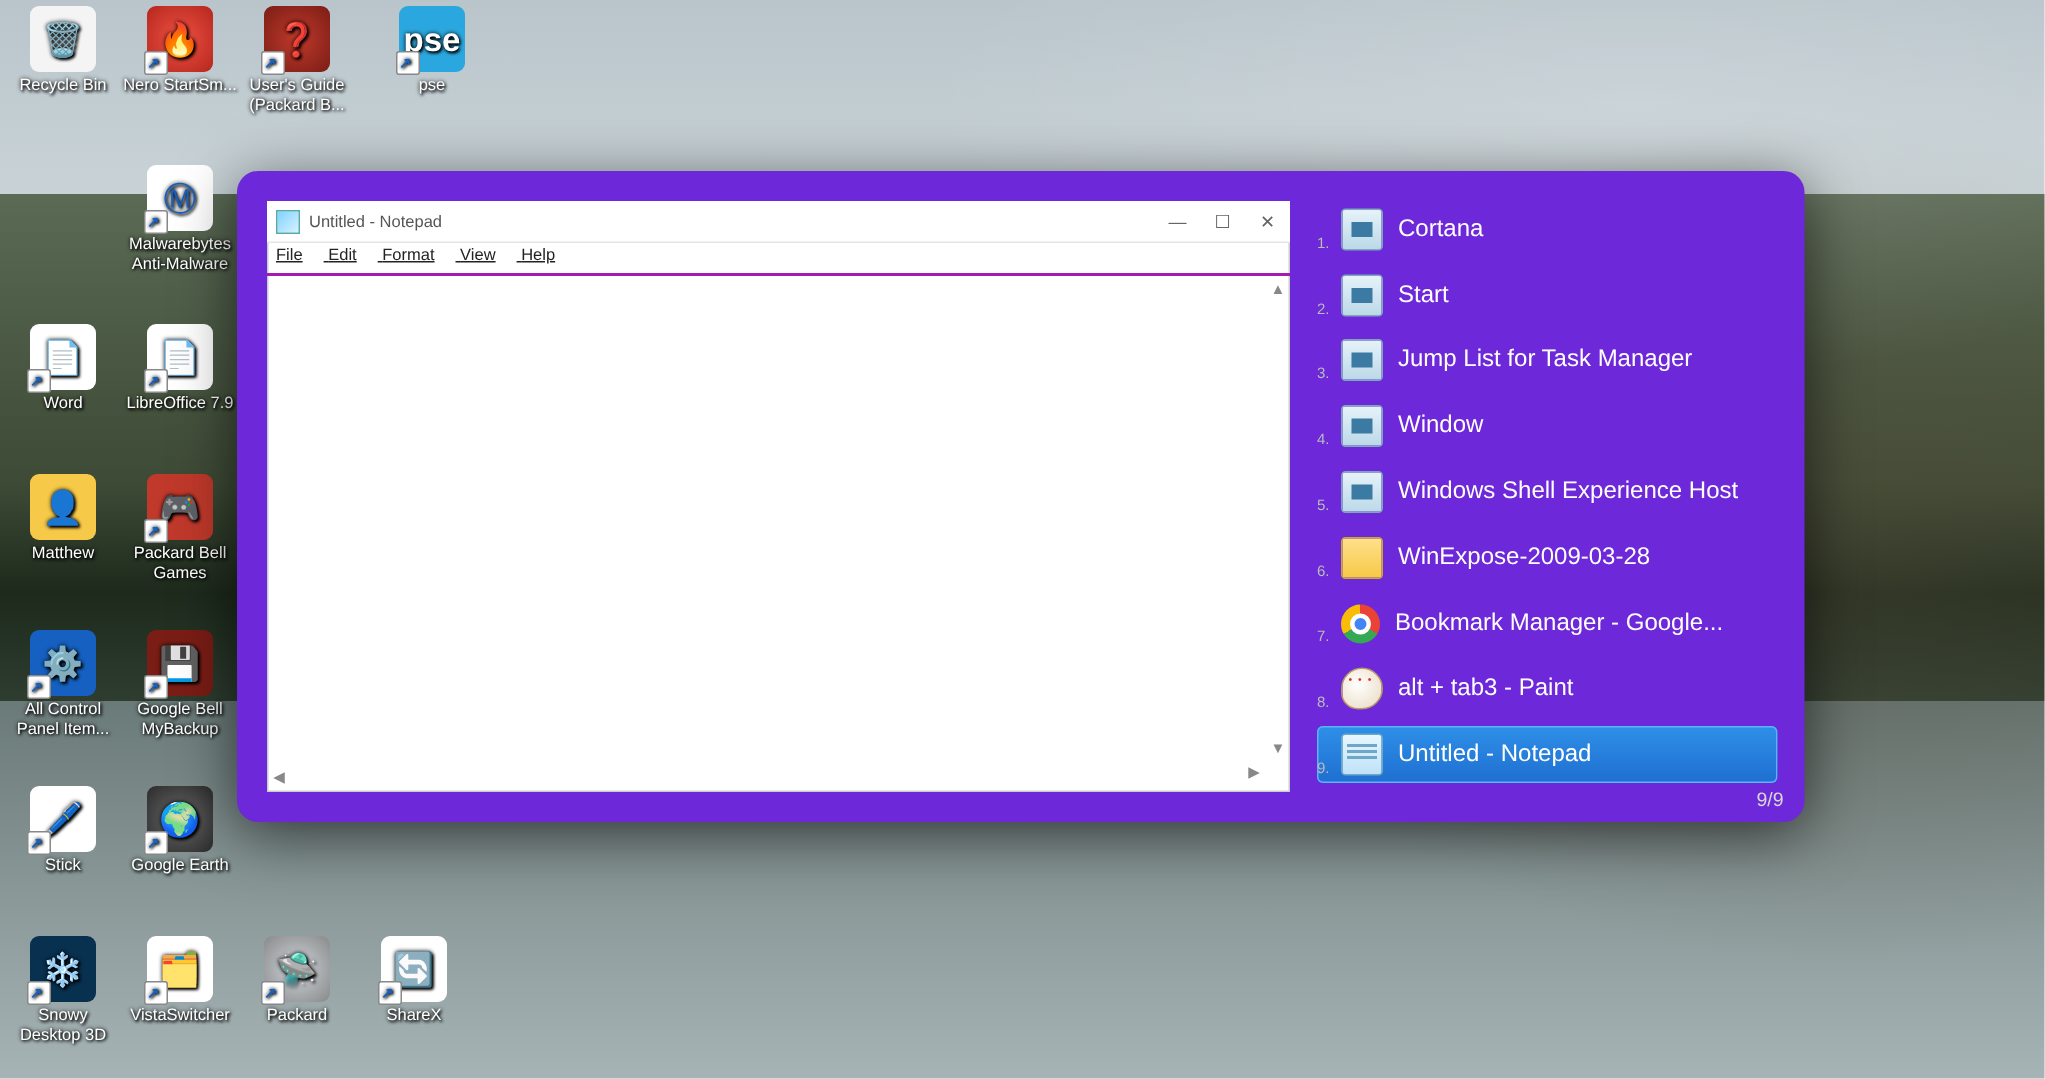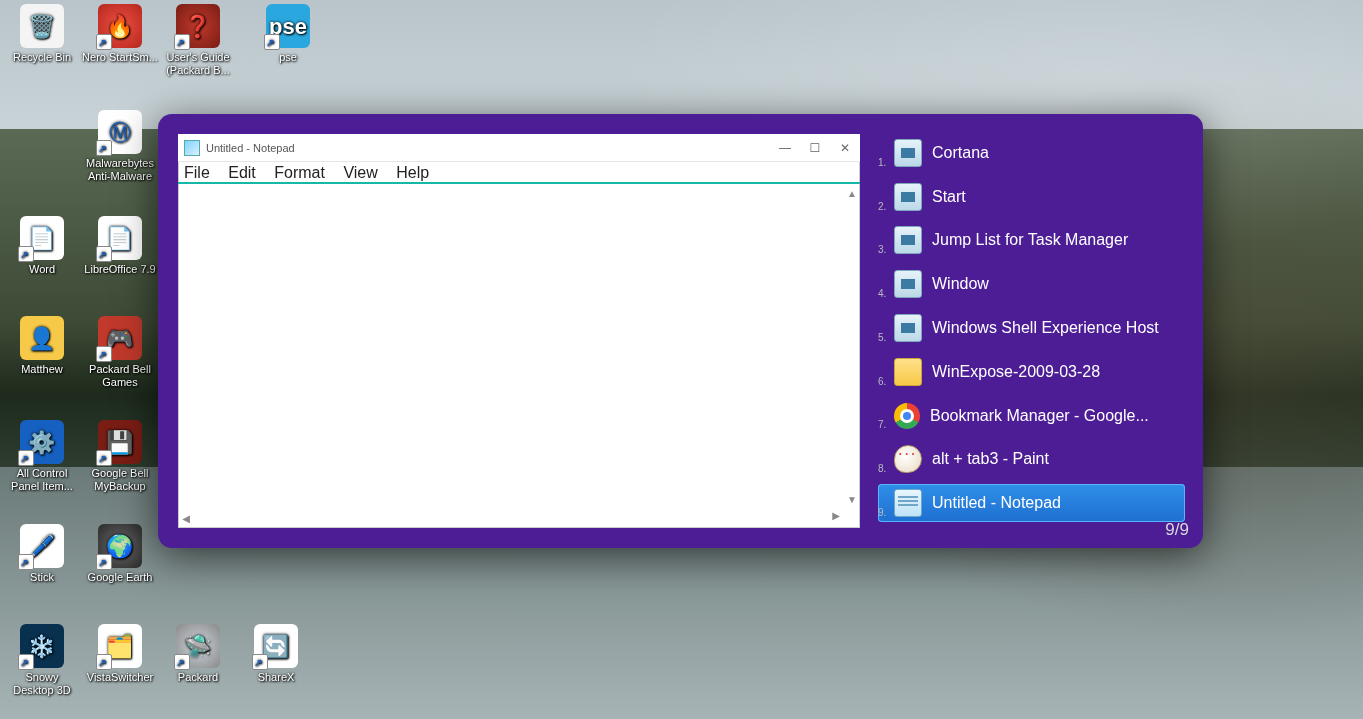--- a/index.html
+++ b/index.html
@@ -37,43 +37,44 @@
     background:#fff;border:1px solid #888;border-radius:2px;
   }
   .shortcut::after{
     content:"↗";position:absolute;left:0px;bottom:-1px;color:#1560c0;
     font-size:10px;font-weight:bold;
   }
 
   
   .switcher{
     position:absolute;left:158px;top:114px;width:1045px;height:434px;
-    background:#4c1d95;border-radius:14px;
+    background:#6d28d9;border-radius:14px;
     box-shadow:0 8px 40px rgba(0,0,0,.6);
     display:flex;padding:20px 18px 20px 20px;box-sizing:border-box;
   }
   .preview-wrap{
     width:682px;height:394px;background:#fff;margin-right:18px;
     box-shadow:0 0 0 1px #ccc inset;position:relative;
   }
   .np-titlebar{
     height:28px;background:#fff;border-bottom:1px solid #e5e5e5;
     display:flex;align-items:center;font-size:11px;color:#555;
     padding-left:6px;box-sizing:border-box;
   }
   .np-titlebar .np-icon{
     width:14px;height:14px;margin-right:6px;
     background:linear-gradient(135deg,#7fd3ff,#d9f1ff);
     border:1px solid #5aa;position:relative;
   }
   .np-titlebar .winbtns{margin-left:auto;display:flex;}
   .np-titlebar .wb{width:30px;height:28px;display:flex;align-items:center;justify-content:center;color:#666;font-size:12px;}
   .np-menubar{
-    height:18px;padding:2px 6px 0;font-size:16px;color:#222;
-    border-bottom:2px solid #14b8a6;
+    height:18px;padding:2px 6px 0;font-size:11px;color:#222;
+    border-bottom:2px solid #a21caf;
+    text-decoration:underline;
   }
   .np-menubar span{margin-right:14px;text-decoration:underline;text-decoration-color:transparent;}
   .np-menubar span::first-letter{text-decoration:underline;}
   .np-body{position:absolute;left:4px;right:4px;top:52px;bottom:6px;background:#fff;border:1px solid #fff;}
   .np-scroll{
     position:absolute;right:0;top:52px;bottom:20px;width:16px;
   }
   .np-scroll .arrow{width:16px;height:16px;color:#888;font-size:10px;text-align:center;line-height:16px;}
   .np-scroll .track{position:absolute;top:16px;bottom:16px;left:0;right:0;}
   .np-hscroll{position:absolute;left:0;right:16px;bottom:4px;height:16px;}
@@ -108,21 +109,21 @@
   .ico.paint::before{content:"• • •";position:absolute;font-size:7px;color:#d33;left:4px;top:4px;letter-spacing:1px;}
   .ico.notepad{
     background:linear-gradient(#e8f6ff,#bfe2f7);border:1px solid #6fa8c7;position:relative;
   }
   .ico.notepad::after{content:"";position:absolute;left:3px;right:3px;top:6px;height:2px;background:#6fa8c7;box-shadow:0 4px #6fa8c7,0 8px #6fa8c7;}
   .row.selected{
     background:linear-gradient(#2e8fe8,#1f6fd0);
     box-shadow:inset 0 0 0 1px #5cb3ff;
   }
   .counter{
-    position:absolute;right:14px;bottom:8px;color:#d8d8d8;font-size:17px;margin-left:13px;
+    position:absolute;right:14px;bottom:8px;color:#d8d8d8;font-size:13px;margin-left:13px;
   }
 
   
   .bg-white{background:#f4f4f4;}
   .bg-red{background:radial-gradient(#ef5242,#b5261e);}
   .bg-darkred{background:radial-gradient(#c0392b,#7a1d15);}
   .bg-blue{background:#2aa7de;color:#fff;font-weight:bold;}
   .bg-avg{background:linear-gradient(135deg,#f39c12 50%,#2aa7de 50%);}
   .bg-mb{background:#fff;color:#1560c0;}
   .bg-word{background:#fff;color:#2b579a;}

